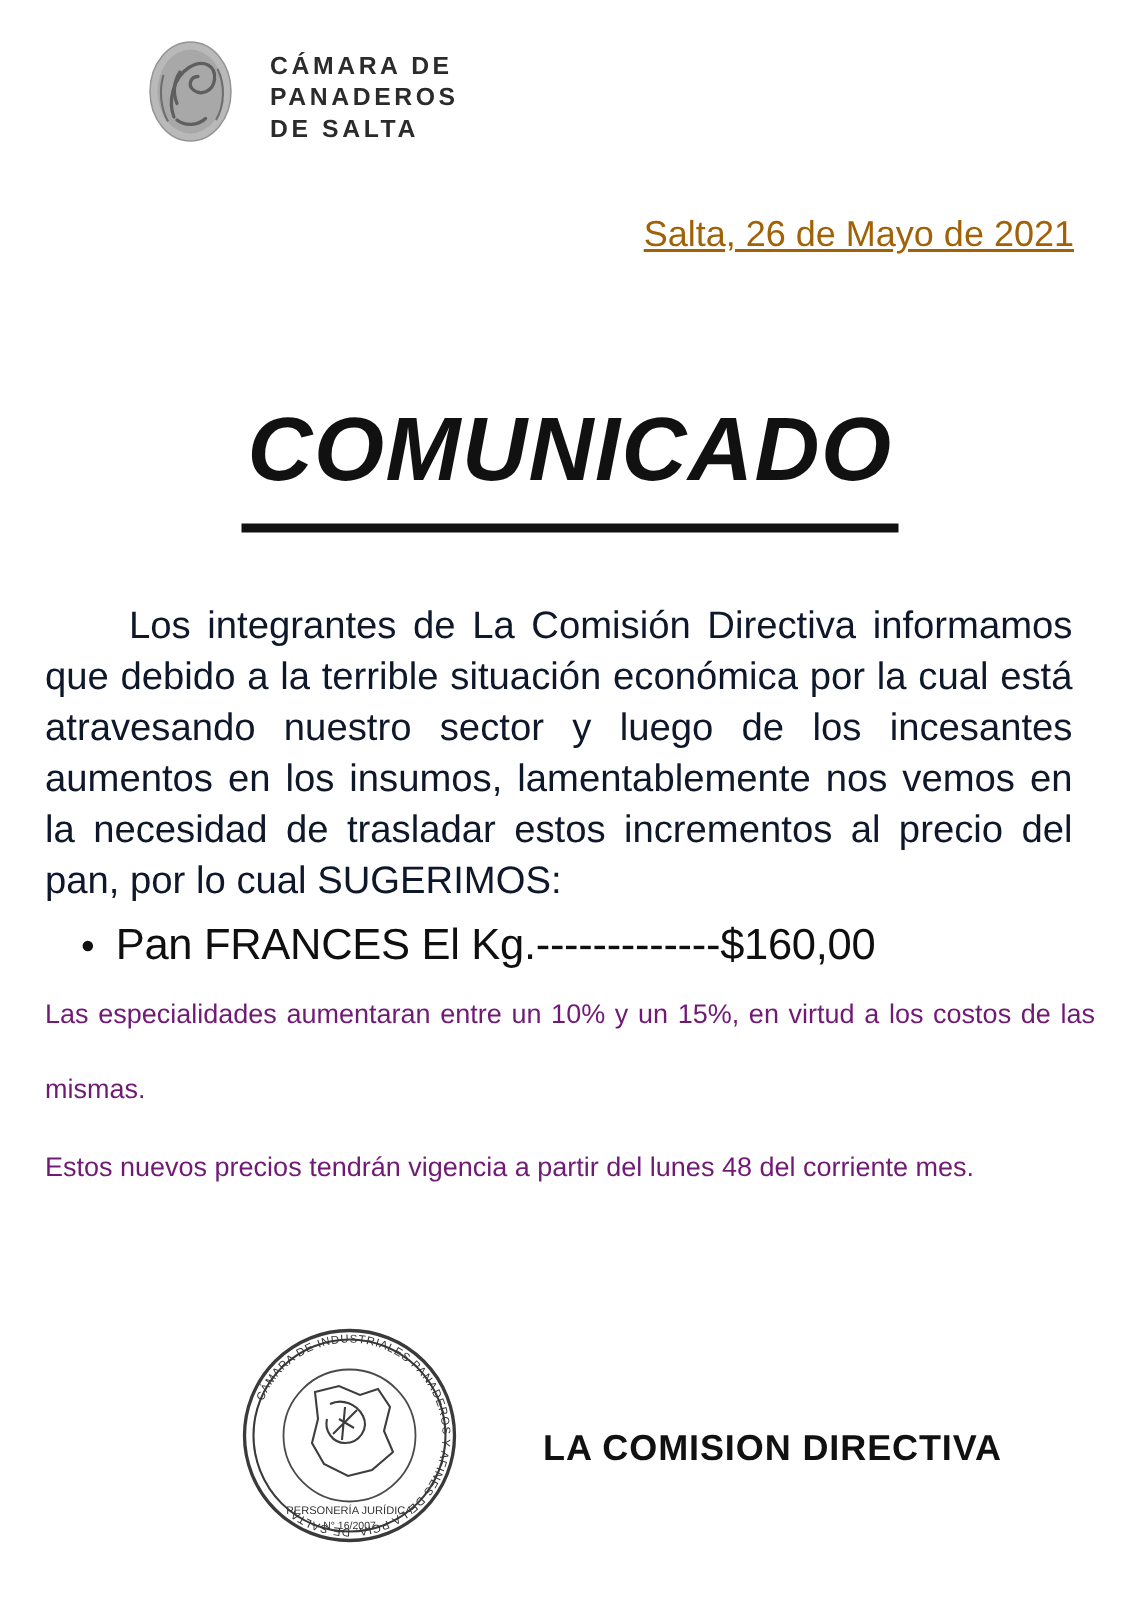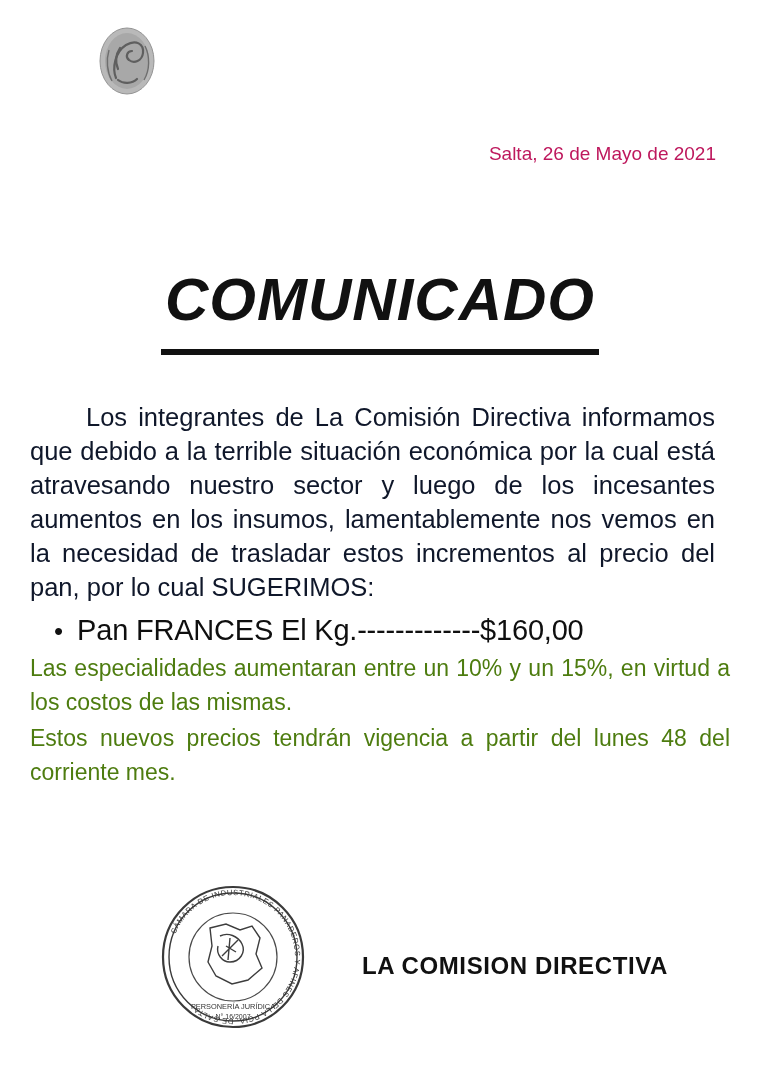--- a/index.html
+++ b/index.html
@@ -41,23 +41,24 @@
     letter-spacing: 2.4px;
     line-height: 21px;
     color: #2b2b2b;
   }
 
   
   .date-line {
     position: absolute;
     right: 44px;
     top: 143px;
-    font-size: 19px;
-    color: #be185d;
+    font-size: 24px;
+    color: #a16207;
     white-space: nowrap;
+    text-decoration: underline;
   }
 
   
   .title-wrap {
     position: absolute;
     left: 0;
     right: 0;
     top: 267px;
     text-align: center;
   }
@@ -103,25 +104,25 @@
   }
   .price-text {
     font-size: 29px;
     font-weight: normal;
     letter-spacing: -0.2px;
     white-space: nowrap;
     color: #0f0f0f;
   }
 
   .para-tight {
-    font-size: 23px;
-    line-height: 34px;
+    font-size: 18px;
+    line-height: 50px;
     text-align: justify;
     margin: 2px 0 0 0;
-    color: #4d7c0f;
+    color: #701a75;
   }
 
   
   .stamp {
     position: absolute;
     left: 152px;
     top: 876px;
     width: 162px;
     height: 162px;
   }
@@ -152,20 +153,25 @@
         <path d="M20 52 C16 42 19 26 30 19 C40 13 48 18 47 27 C46 35 38 38 33 34 C29 31 31 25 36 25"></path>
         <path d="M22 54 C27 58 36 58 41 53"></path>
         <path d="M24 22 C20 28 19 36 22 43"></path>
       </g>
       <g fill="none" stroke="#6e6e6e" stroke-width="1.4">
         <path d="M13 24 C10 34 11 46 16 55"></path>
         <path d="M49 20 C54 30 54 44 48 54"></path>
       </g>
     </svg>
   </div>
+  <div class="letterhead-text">
+    <div>CÁMARA DE</div>
+    <div>PANADEROS</div>
+    <div>DE SALTA</div>
+  </div>
 </div>
 
 <div class="date-line">Salta, 26 de Mayo de 2021</div>
 
 <div class="title-wrap">
   <span class="title">COMUNICADO</span>
 </div>
 
 <div class="body-block">
 

